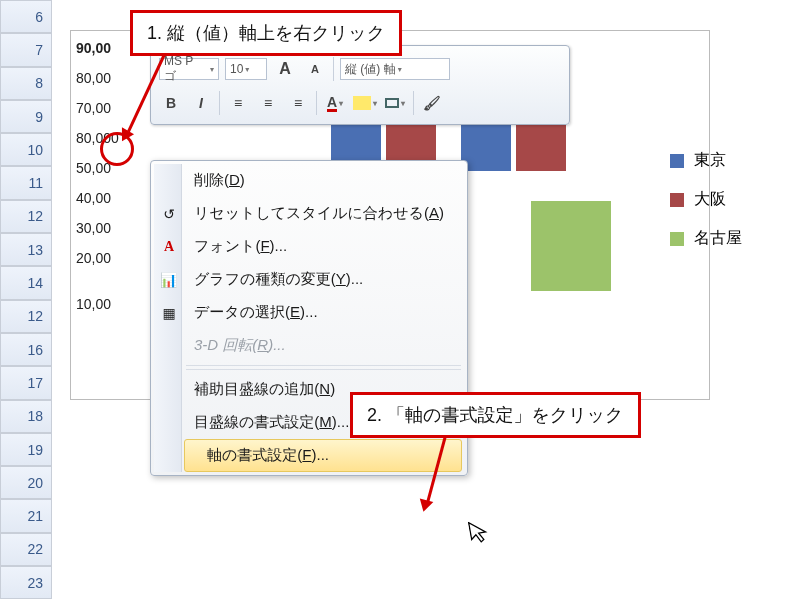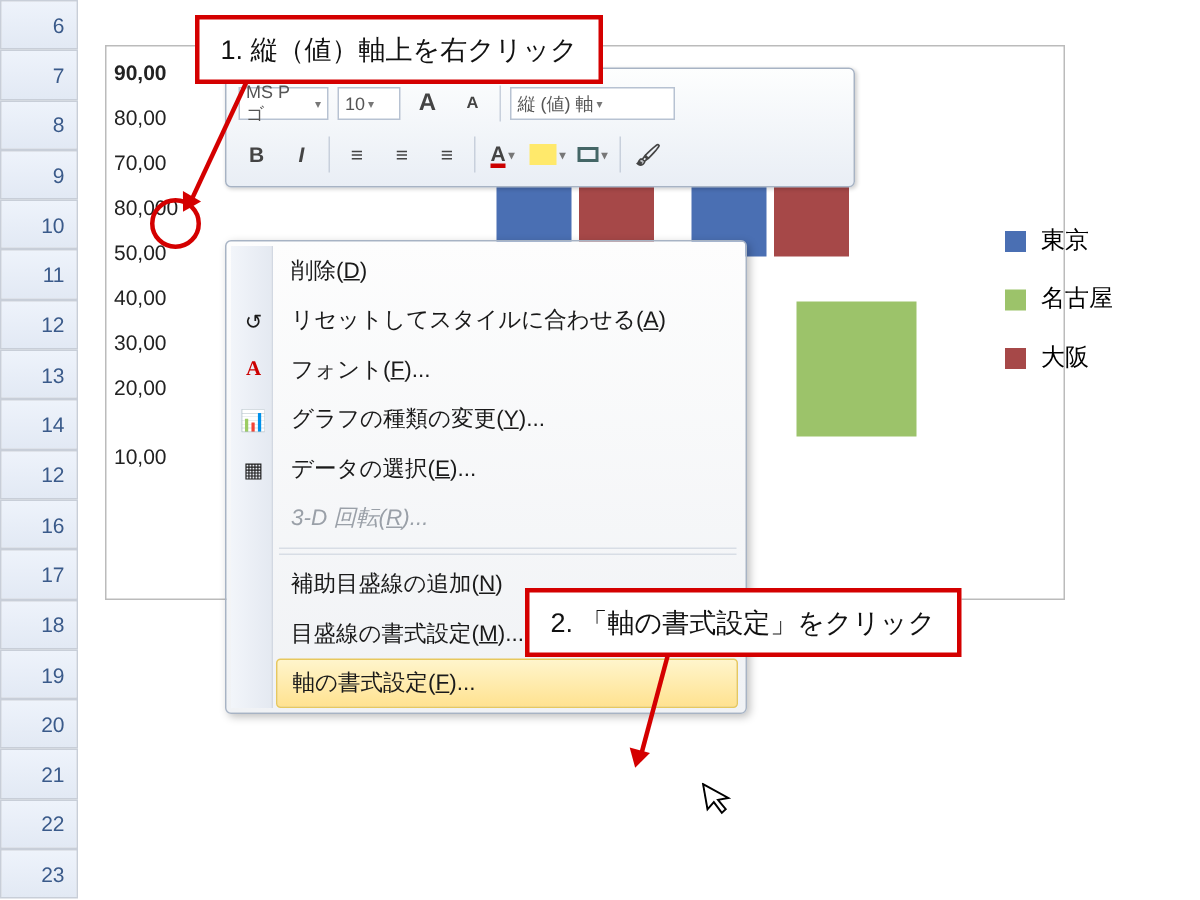--- a/index.html
+++ b/index.html
@@ -100,21 +100,21 @@
     font-size: 14px;
   }
   .sep { width: 1px; height: 24px; background: #c8d0dc; }
   .dd { font-size: 8px; color: #777; margin-left: 2px; }
   .underline-red { border-bottom: 3px solid #c00; line-height: 14px; }
   .fill-yellow { background: #ffe96b; width: 18px; height: 14px; }
   
   .contextmenu {
     position: absolute;
     left: 150px; top: 160px;
-    width: 348px;
+    width: 318px;
     background: linear-gradient(#fdfdfd, #f0f2f5);
     border: 1px solid #a7b3c4;
     border-radius: 4px;
     padding: 3px;
     box-shadow: 2px 2px 6px rgba(0,0,0,.25);
     z-index: 5;
   }
   .contextmenu .iconcol {
     position: absolute;
     left: 3px; top: 3px; bottom: 3px;
@@ -131,21 +131,21 @@
     font-size: 15px;
     color: #1a1a1a;
     z-index: 1;
   }
   .cm-item.disabled { color: #9aa0a8; font-style: italic; }
   .cm-item.highlight {
     background: linear-gradient(#fff5cc, #ffe290);
     border: 1px solid #e7c85e;
     border-radius: 3px;
     margin: 0 2px 0 30px;
-    padding-left: 10px;
+    padding-left: 22px;
   }
   .cm-sep {
     height: 1px;
     margin: 3px 3px 3px 32px;
     background: #d8dde5;
     position: relative; z-index: 1;
   }
   .cm-icon {
     position: absolute;
     left: 5px; width: 20px; height: 20px;
@@ -223,26 +223,26 @@
 </div>
 
 <div id="axis-labels-container"></div>
 
 <div class="legend">
     <div class="legend-item">
       <div class="legend-swatch" style="background: rgb(74, 111, 179);"></div>
       <span>東京</span>
     </div>
     <div class="legend-item">
+      <div class="legend-swatch" style="background: rgb(166, 72, 72);"></div>
+      <span>大阪</span>
+    </div>
+    <div class="legend-item">
       <div class="legend-swatch" style="background: rgb(156, 195, 106);"></div>
       <span>名古屋</span>
-    </div>
-    <div class="legend-item">
-      <div class="legend-swatch" style="background: rgb(166, 72, 72);"></div>
-      <span>大阪</span>
     </div>
   </div>
 
 <div class="minitoolbar">
   <div class="tb-row">
     <div class="tb-sel" style="width:60px">
         <span>MS P ゴ</span>
         <span class="dd">▾</span>
       </div>
     <div class="tb-sel" style="width:42px">

